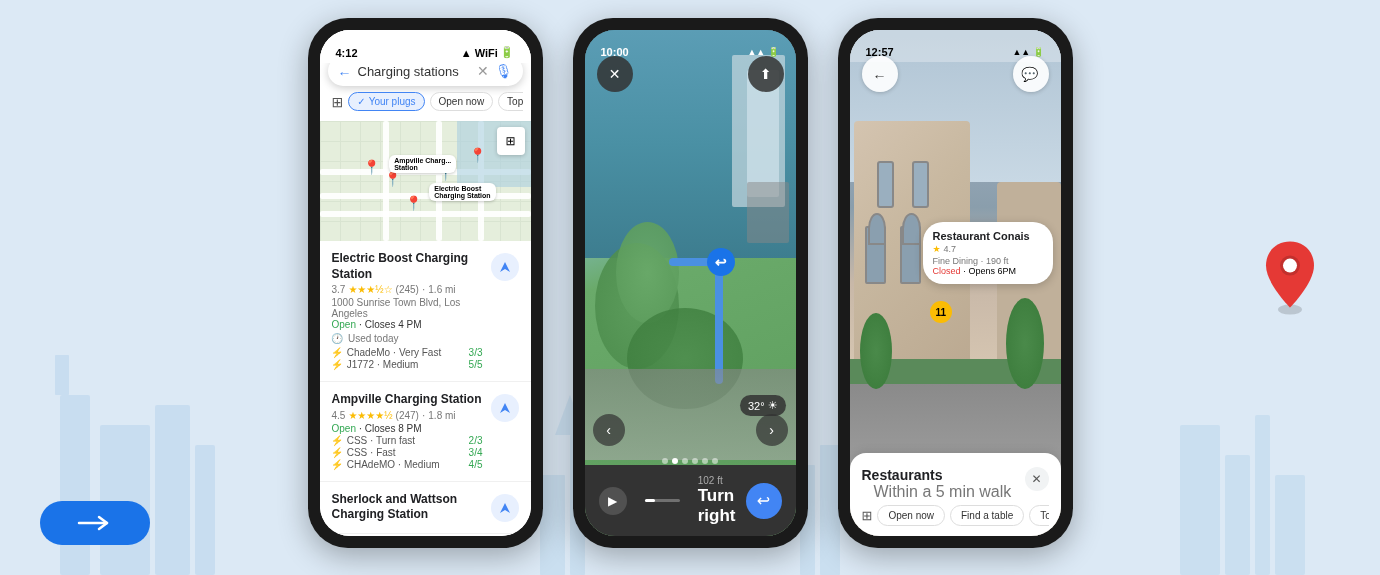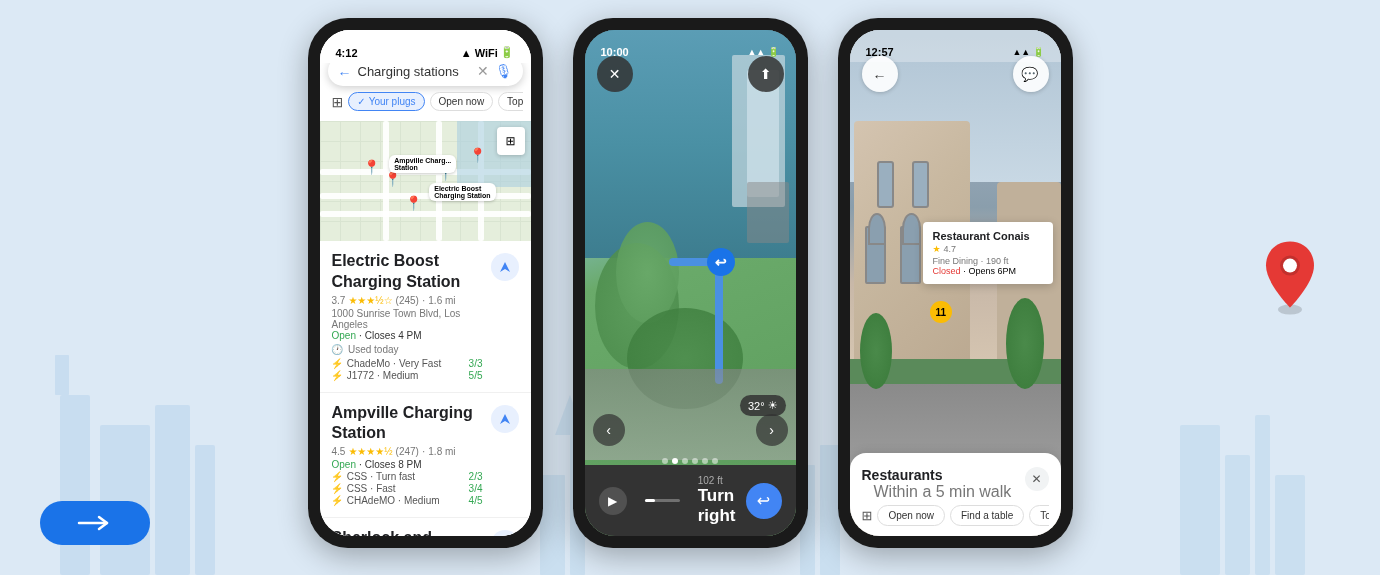--- a/index.html
+++ b/index.html
@@ -221,21 +221,21 @@
     }
 
     .result-item {
       padding: 10px 12px;
       border-bottom: 1px solid #f0f0f0;
       display: flex;
       gap: 8px;
     }
 
     .result-info { flex: 1; }
-    .result-name { font-size: 16px; font-weight: 600; color: #202124; line-height: 1.3; }
+    .result-name { font-size: 12px; font-weight: 600; color: #202124; line-height: 1.3; }
     .result-rating { display: flex; align-items: center; gap: 3px; font-size: 10px; color: #777; margin: 2px 0; }
     .stars { color: #fbbc04; font-size: 10px; }
     .result-address { font-size: 10px; color: #777; }
     .result-hours { font-size: 10px; color: #333; }
     .result-hours .open { color: #34a853; }
 
     .result-used {
       display: flex;
       align-items: center;
       gap: 4px;
@@ -478,21 +478,21 @@
       font-size: 14px;
       cursor: pointer;
       box-shadow: 0 1px 4px rgba(0,0,0,0.2);
     }
 
     .restaurant-popup {
       position: absolute;
       top: 38%;
       right: 8px;
       background: #fff;
-      border-radius: 4px;
+      border-radius: 20px;
       padding: 8px 10px;
       width: 130px;
       box-shadow: 0 2px 10px rgba(0,0,0,0.2);
       z-index: 10;
     }
 
     .popup-name { font-size: 11px; font-weight: 700; color: #202124; }
     .popup-rating { display: flex; align-items: center; gap: 3px; font-size: 9px; color: #777; margin: 2px 0; }
     .popup-stars { color: #fbbc04; }
     .popup-category { font-size: 9px; color: #777; }

